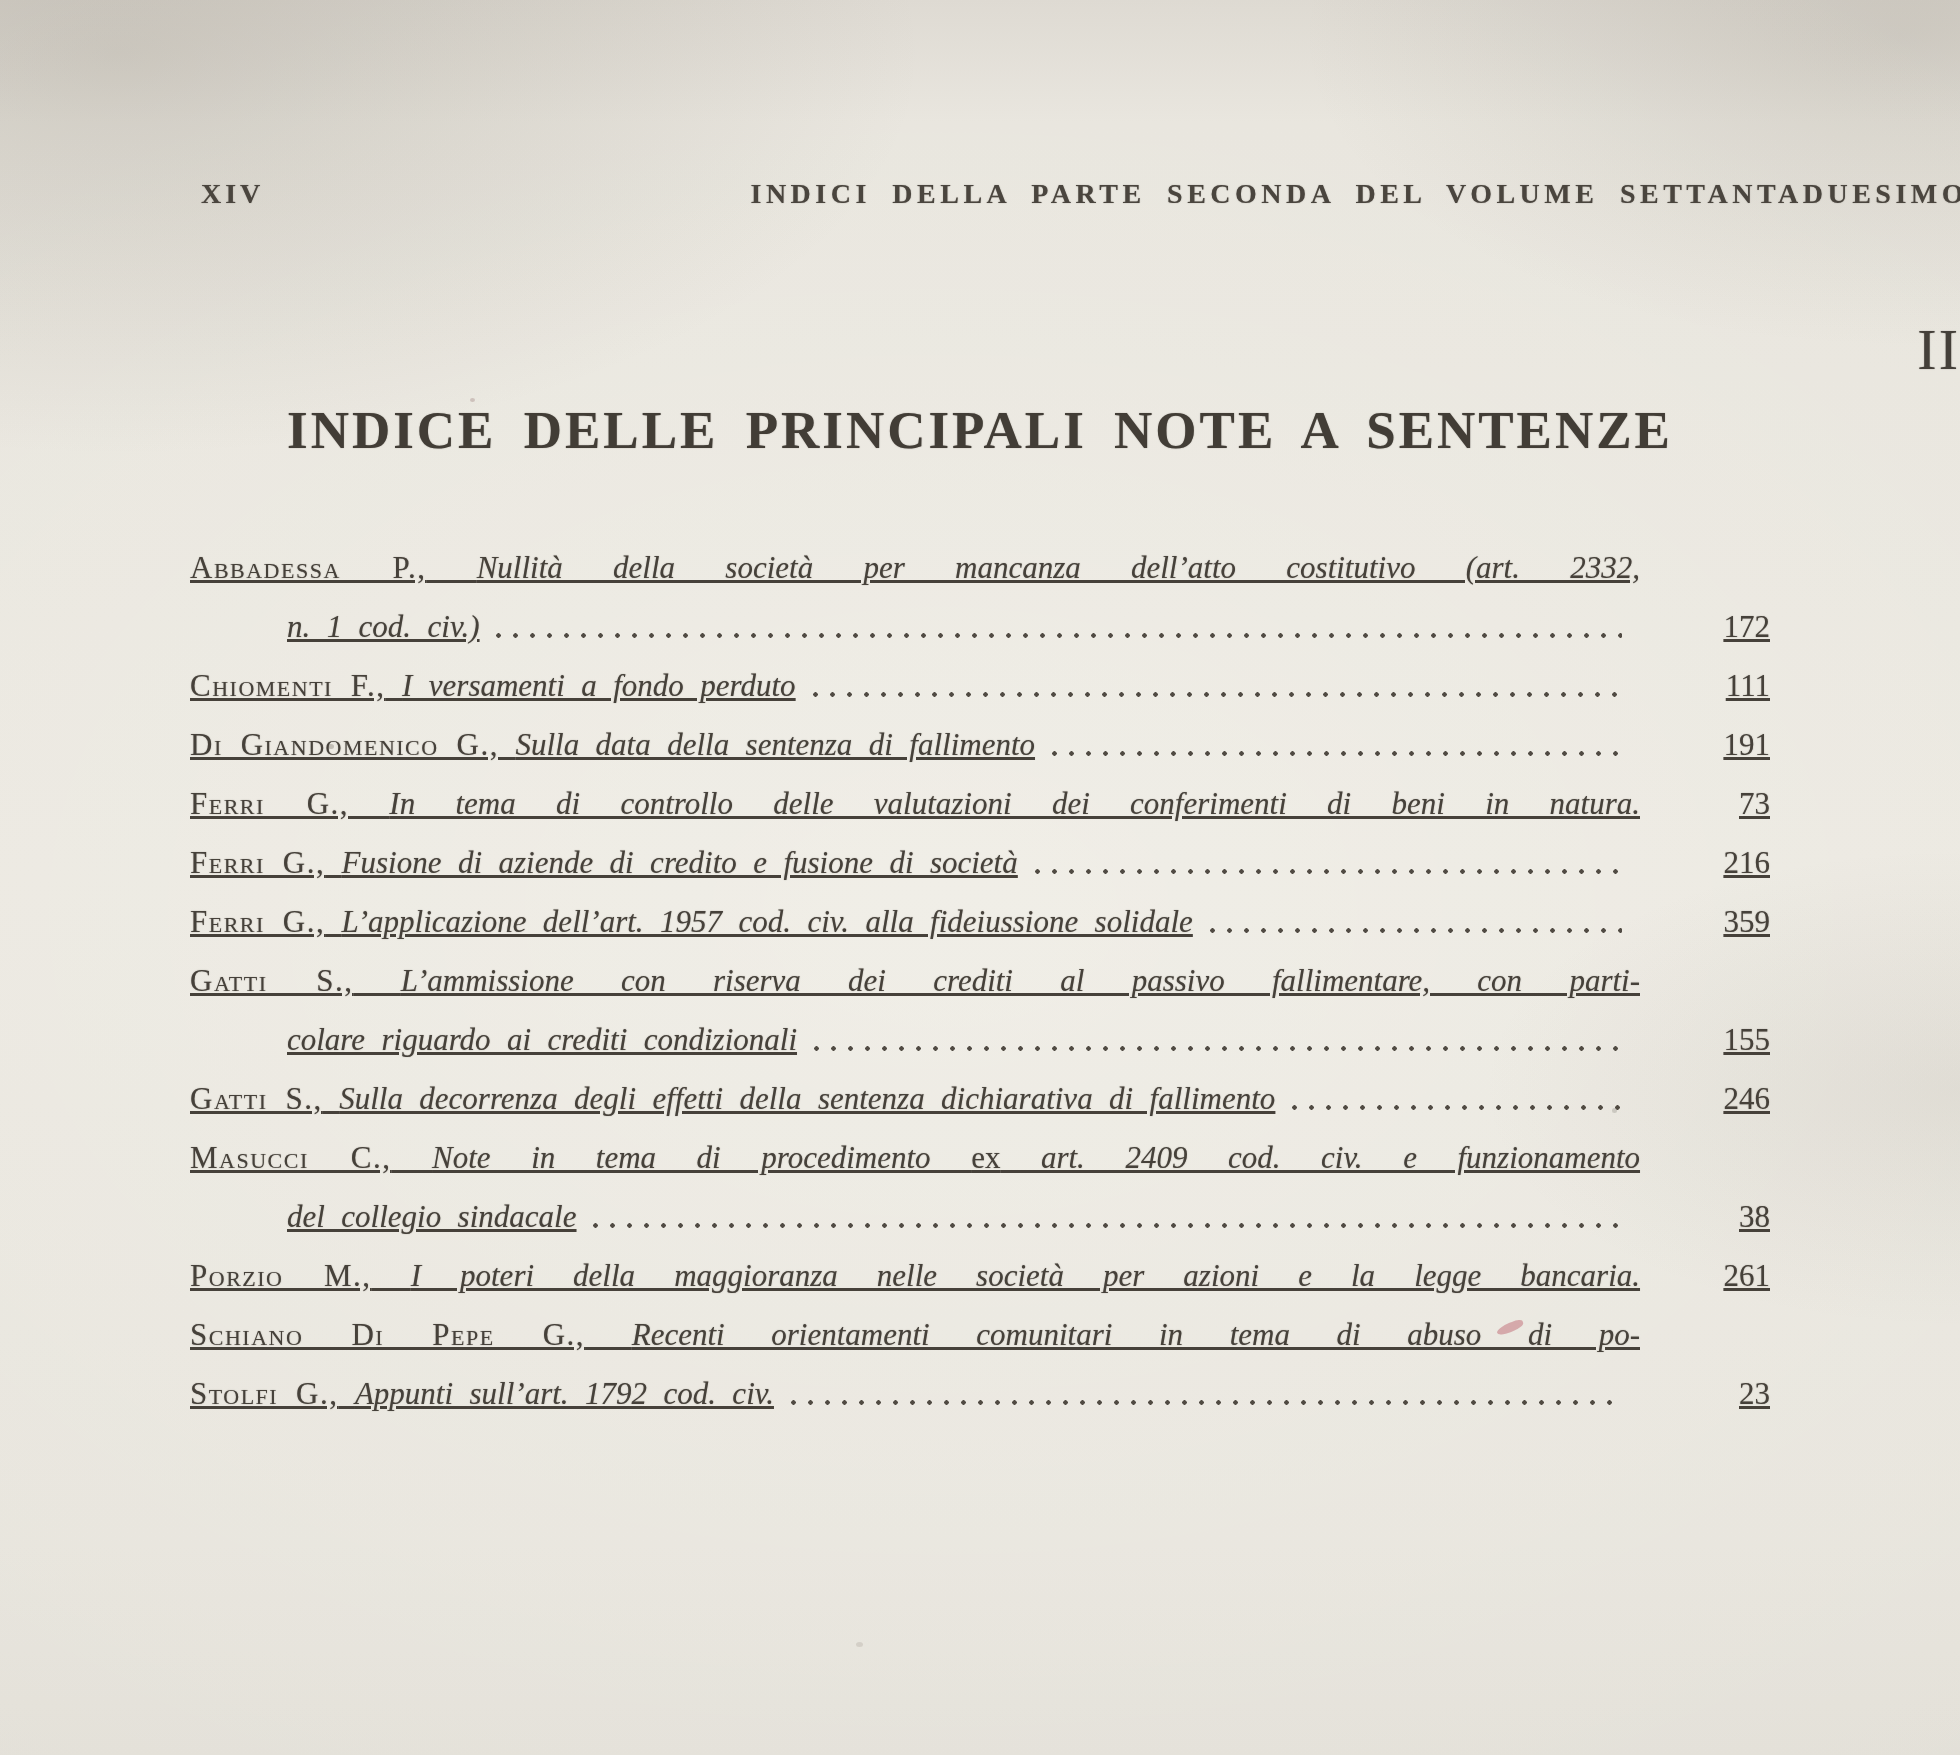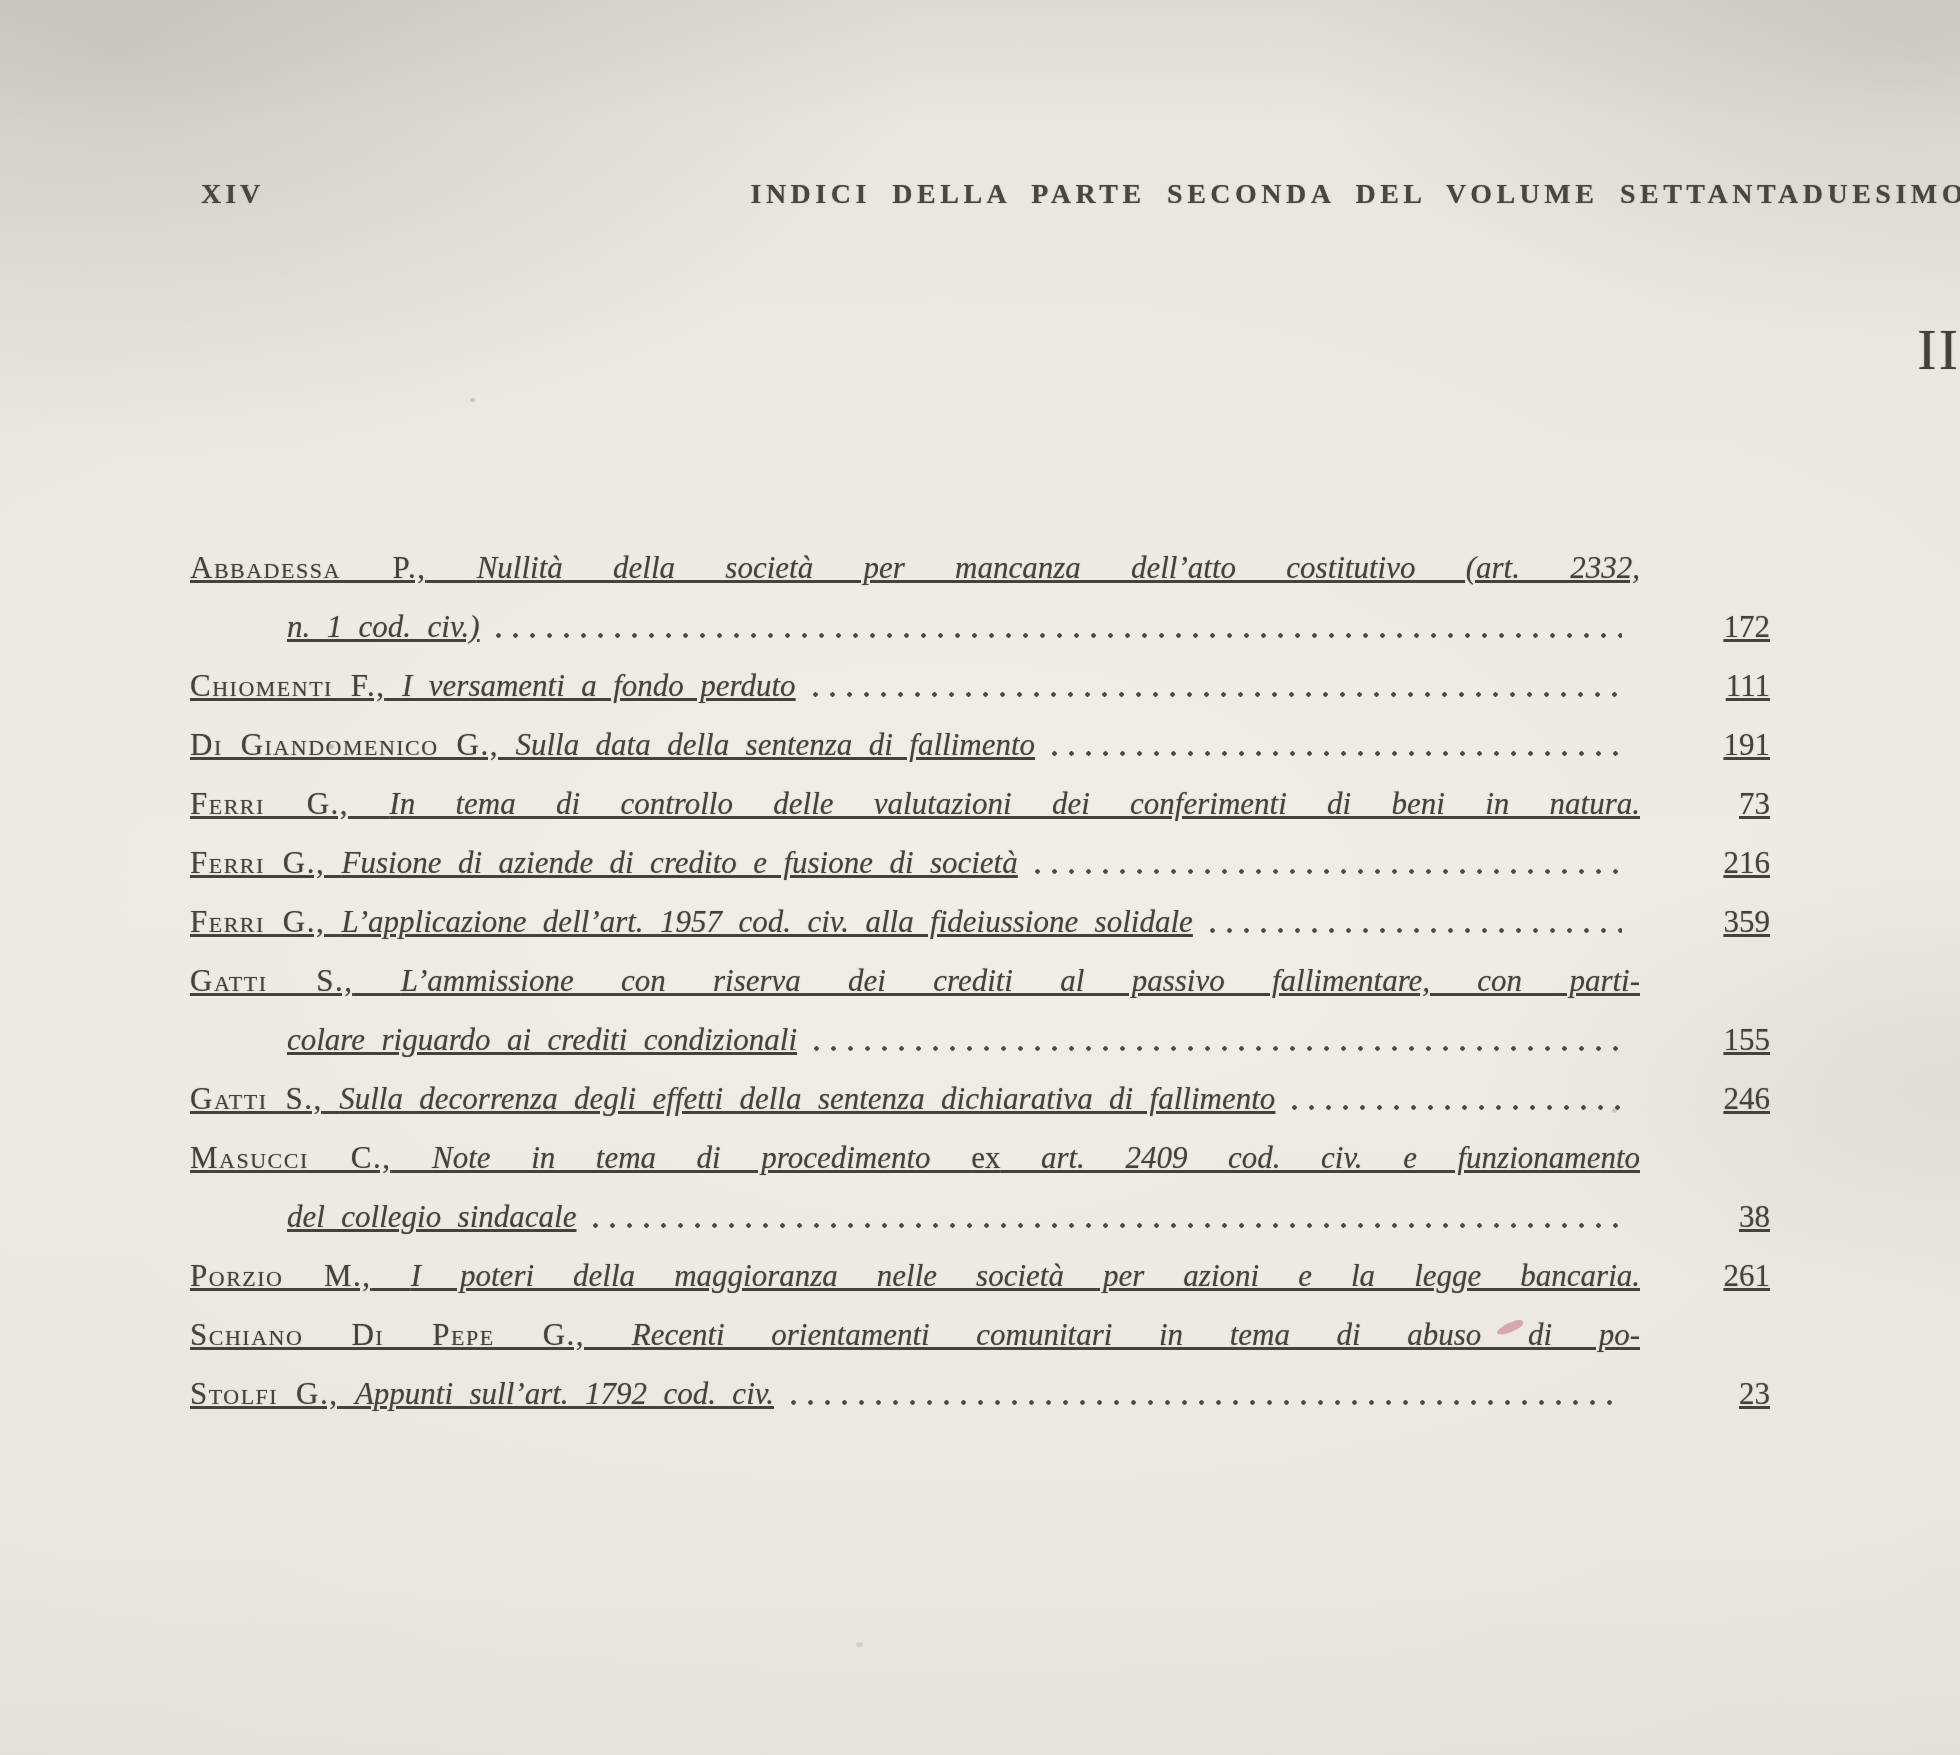--- a/index.html
+++ b/index.html
@@ -85,20 +85,21 @@
 
 <div class="page">
 
   <div class="running">
     <div class="folio">XIV</div>
     <div class="running-title">INDICI DELLA PARTE SECONDA DEL VOLUME SETTANTADUESIMO</div>
   </div>
 
   <div class="section-number">II</div>
 
+  <div class="page-title">INDICE DELLE PRINCIPALI NOTE A SENTENZE</div>
 
   <div class="entries">
       <div class="entry">
         <div class="line"><span class="text just"><span class="author">Abbadessa P.,</span> <span class="ital">Nullità della società per mancanza dell’atto costitutivo (art. 2332,</span></span><span class="rightcol"></span></div>
         <div class="line cont"><span class="text"><span class="ital">n. 1 cod. civ.)</span></span><span class="leader"></span><span class="rightcol">172</span></div>
       </div>
       <div class="entry">
         <div class="line"><span class="text"><span class="author">Chiomenti F.,</span> <span class="ital">I versamenti a fondo perduto</span></span><span class="leader"></span><span class="rightcol">111</span></div>
       </div>
       <div class="entry">

